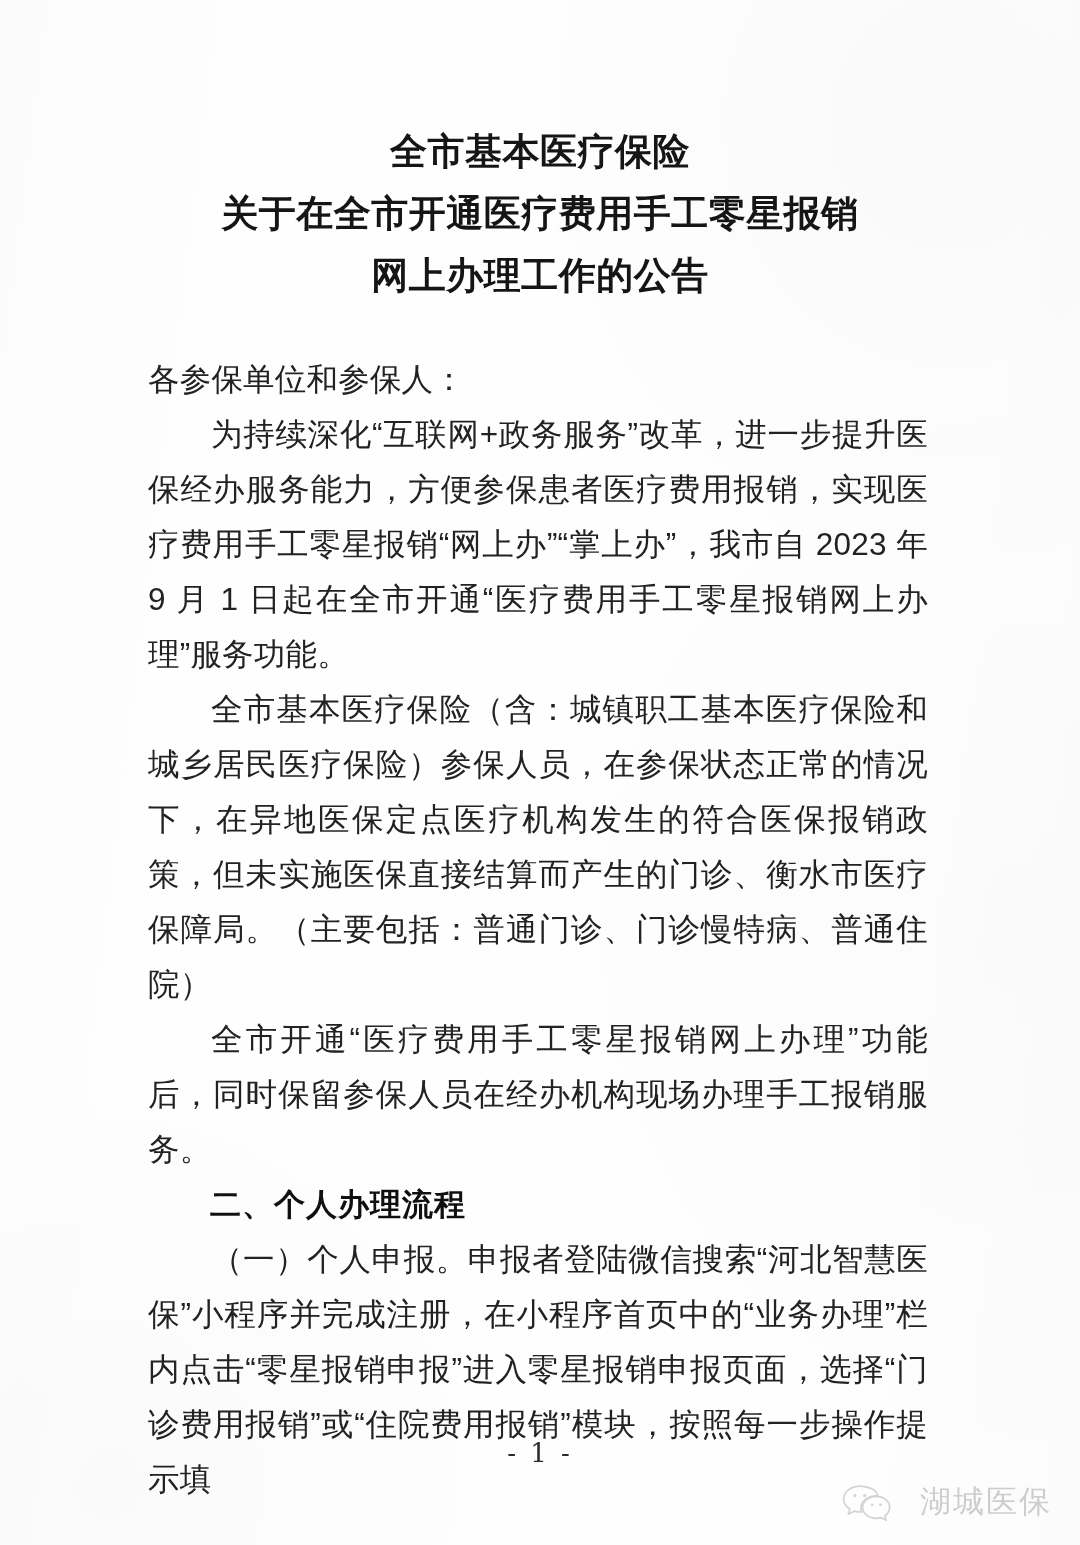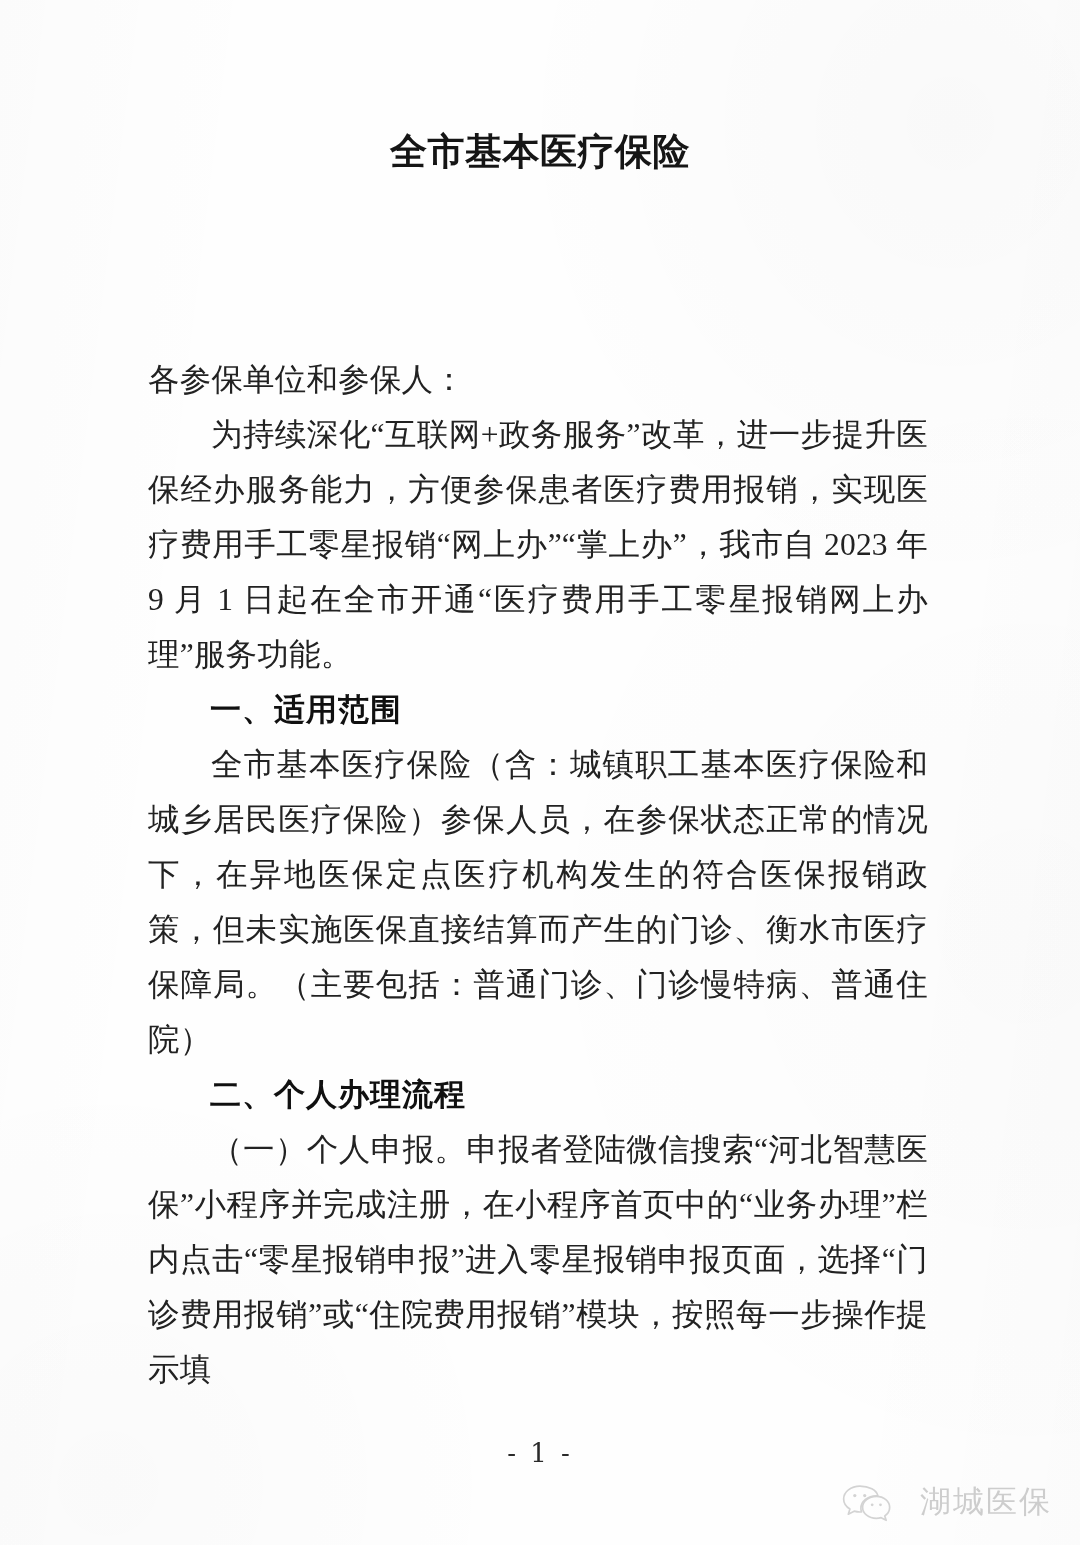--- a/index.html
+++ b/index.html
@@ -56,21 +56,21 @@
 
   
   .body-block {
     position: absolute;
     left: 148px;
     top: 352px;
     width: 780px;
   }
 
   .para {
-    font-family: Liberation Serif, serif;
+    font-family: Liberation Sans, sans-serif;
     font-size: 31.5px;
     line-height: 55px;
     color: #222222;
     text-align: justify;
     text-justify: inter-character;
     letter-spacing: 0.2px;
     margin: 0;
   }
   .para.indent { text-indent: 63px; }
   .para.salutation { text-indent: 0; }
@@ -124,32 +124,34 @@
 </style>
 </head>
 <body>
 
 <div class="page">
 
   <div class="scan-tint"></div>
 
   <div class="doc-title">
     <div class="tline">全市基本医疗保险</div>
+    <div class="tline">关于在全市开通医疗费用手工零星报销</div>
+    <div class="tline">网上办理工作的公告</div>
   </div>
 
   <div class="body-block">
 
     <p class="para salutation">各参保单位和参保人：</p>
 
     <p class="para indent">为持续深化“互联网+政务服务”改革，进一步提升医保经办服务能力，方便参保患者医疗费用报销，实现医疗费用手工零星报销“网上办”“掌上办”，我市自 2023 年 9 月 1 日起在全市开通“医疗费用手工零星报销网上办理”服务功能。</p>
 
-    <p class="heading">一、适用范围</p>
 
     <p class="para indent">全市基本医疗保险（含：城镇职工基本医疗保险和城乡居民医疗保险）参保人员，在参保状态正常的情况下，在异地医保定点医疗机构发生的符合医保报销政策，但未实施医保直接结算而产生的门诊、衡水市医疗保障局。（主要包括：普通门诊、门诊慢特病、普通住院）</p>
 
+    <p class="para indent">全市开通“医疗费用手工零星报销网上办理”功能后，同时保留参保人员在经办机构现场办理手工报销服务。</p>
 
     <p class="heading">二、个人办理流程</p>
 
     <p class="para indent">（一）个人申报。申报者登陆微信搜索“河北智慧医保”小程序并完成注册，在小程序首页中的“业务办理”栏内点击“零星报销申报”进入零星报销申报页面，选择“门诊费用报销”或“住院费用报销”模块，按照每一步操作提示填</p>
 
   </div>
 
   <div class="page-number">- 1 -</div>
 
   <div class="watermark">

